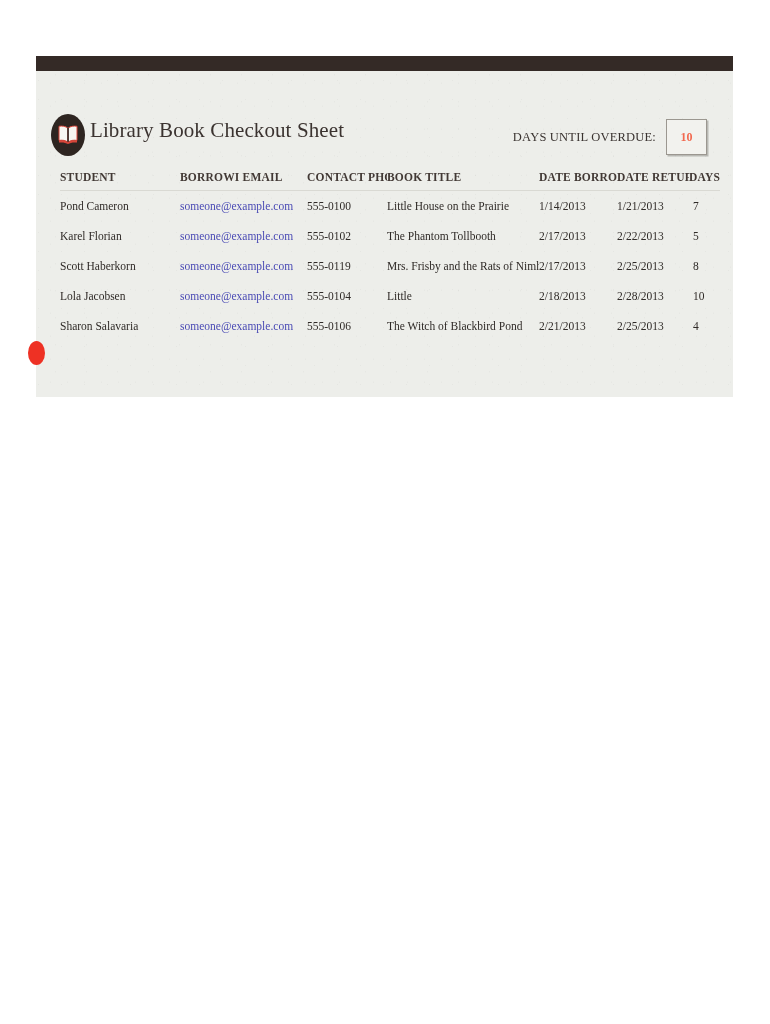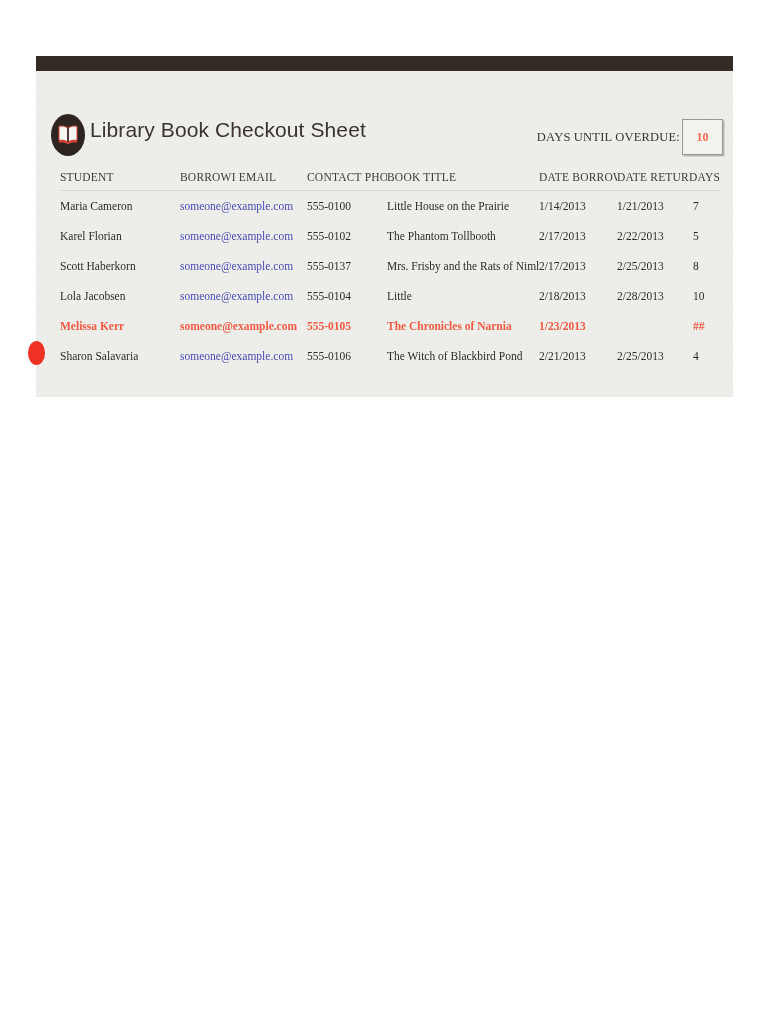--- a/index.html
+++ b/index.html
@@ -66,35 +66,35 @@
   #book-badge svg {
     position: absolute;
     left: 6px;
     top: 11px;
   }
 
   #sheet-title {
     position: absolute;
     left: 54px;
     top: 47px;
-    font-family: Liberation Sans, sans-serif;
+    font-family: Liberation Serif, serif;
     font-size: 21px;
     font-weight: 400;
     color: #3b3330;
     letter-spacing: 0.1px;
     white-space: nowrap;
   }
 
   #overdue-wrap {
     position: absolute;
-    right: 10px;
+    right: 26px;
     top: 48px;
     display: flex;
     align-items: center;
-    gap: 2px;
+    gap: 10px;
   }
   #overdue-label {
     font-family: "Liberation Serif", serif;
     font-variant: small-caps;
     font-size: 12.5px;
     letter-spacing: 0.2px;
     color: #3a3330;
     white-space: nowrap;
   }
   #overdue-box {
@@ -128,21 +128,21 @@
   #tbl col.c-phone     { width: 80px; }
   #tbl col.c-title     { width: 152px; }
   #tbl col.c-borrowed  { width: 78px; }
   #tbl col.c-returned  { width: 72px; }
   #tbl col.c-days      { width: 31px; }
 
   #tbl th {
     font-family: "Liberation Serif", serif;
     font-variant: small-caps;
     font-size: 11.5px;
-    font-weight: normal;
+    font-weight: bold;
     color: #423935;
     text-align: left;
     padding: 0 0 7px 0;
     vertical-align: bottom;
     letter-spacing: 0.2px;
     white-space: nowrap;
     overflow: hidden;
     border-bottom: 1px solid #d9d9d3;
   }
   #tbl th.num { text-align: right; }
@@ -230,64 +230,55 @@
         <th>BORROWI EMAIL</th>
         <th>CONTACT PHON</th>
         <th>BOOK TITLE</th>
         <th>DATE BORROWI</th>
         <th>DATE RETURNE</th>
         <th class="num">DAYS</th>
       </tr>
     </thead>
     <tbody id="tbody">
         <tr>
-          <td>Maria Cameron</td>
+          <td>Pond Cameron</td>
           <td class="email"><a href="#">someone@example.com</a></td>
           <td>555-0100</td>
           <td>Little House on the Prairie</td>
           <td>1/14/2013</td>
           <td>1/21/2013</td>
           <td class="days">7</td>
         </tr>
         <tr>
           <td>Karel Florian</td>
           <td class="email"><a href="#">someone@example.com</a></td>
           <td>555-0102</td>
           <td>The Phantom Tollbooth</td>
           <td>2/17/2013</td>
           <td>2/22/2013</td>
           <td class="days">5</td>
         </tr>
         <tr>
           <td>Scott Haberkorn</td>
           <td class="email"><a href="#">someone@example.com</a></td>
-          <td>555-0137</td>
+          <td>555-0119</td>
           <td>Mrs. Frisby and the Rats of Nimh</td>
           <td>2/17/2013</td>
           <td>2/25/2013</td>
           <td class="days">8</td>
         </tr>
         <tr>
           <td>Lola Jacobsen</td>
           <td class="email"><a href="#">someone@example.com</a></td>
           <td>555-0104</td>
           <td>Little</td>
           <td>2/18/2013</td>
           <td>2/28/2013</td>
           <td class="days">10</td>
         </tr>
-        <tr class="overdue">
-          <td>Melissa Kerr</td>
-          <td class="email"><a href="#">someone@example.com</a></td>
-          <td>555-0105</td>
-          <td>The Chronicles of Narnia</td>
-          <td>1/23/2013</td>
-          <td></td>
-          <td class="days">##</td>
-        </tr>
         <tr>
           <td>Sharon Salavaria</td>
           <td class="email"><a href="#">someone@example.com</a></td>
           <td>555-0106</td>
           <td>The Witch of Blackbird Pond</td>
           <td>2/21/2013</td>
           <td>2/25/2013</td>
           <td class="days">4</td>
         </tr>
       </tbody>

